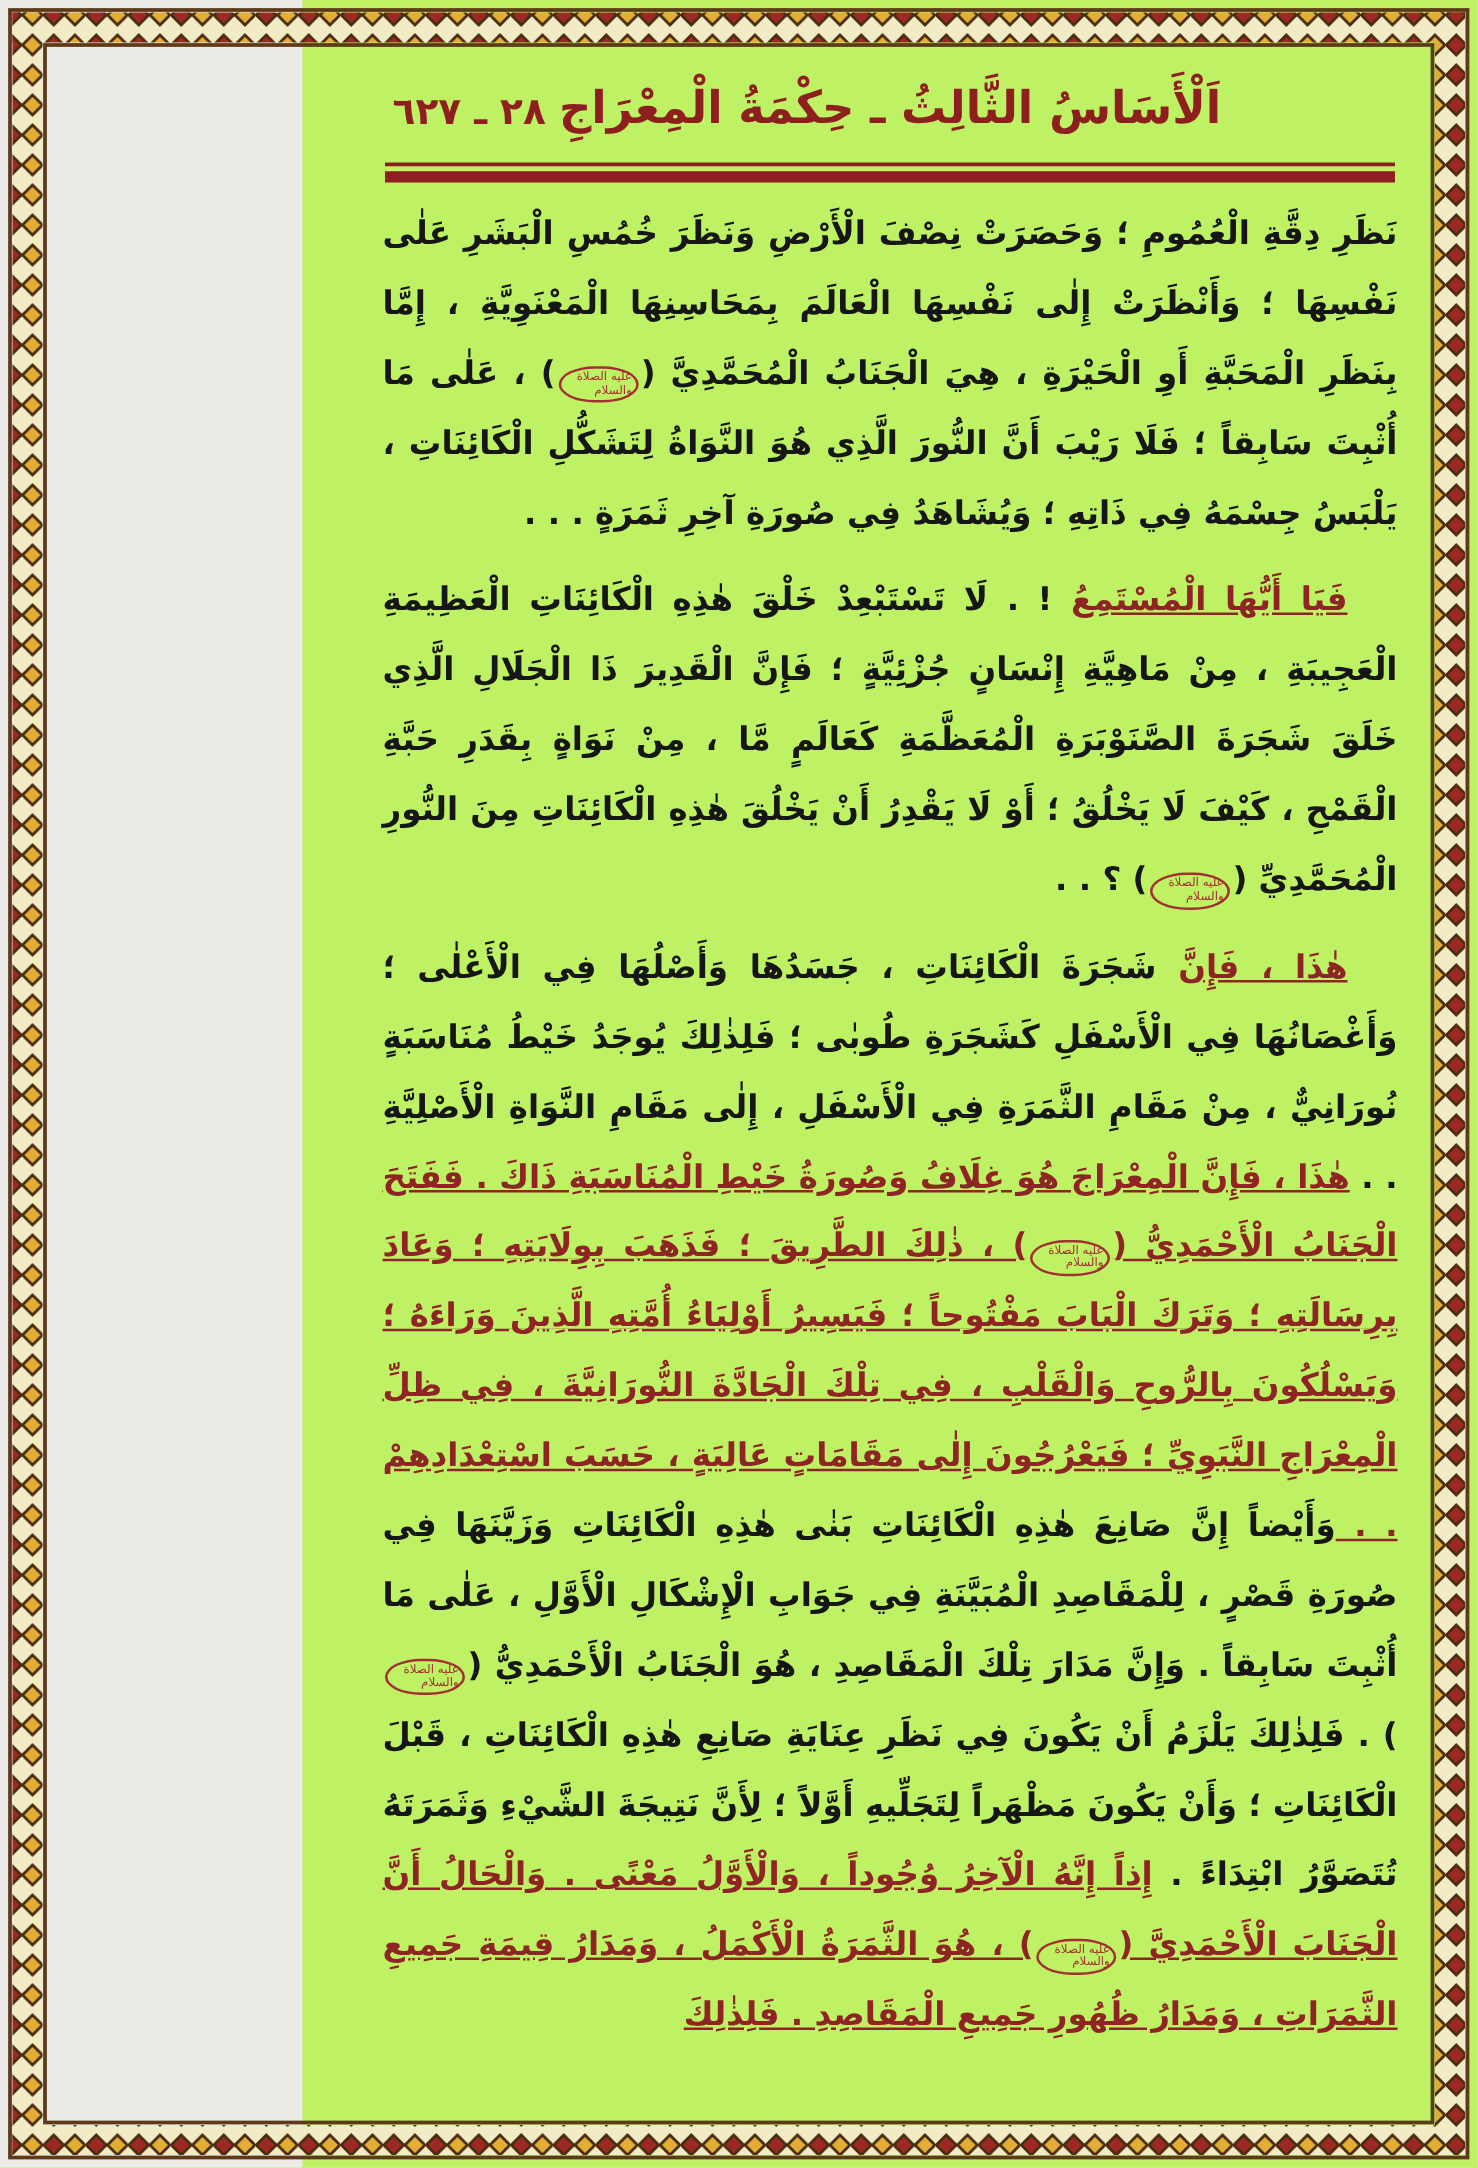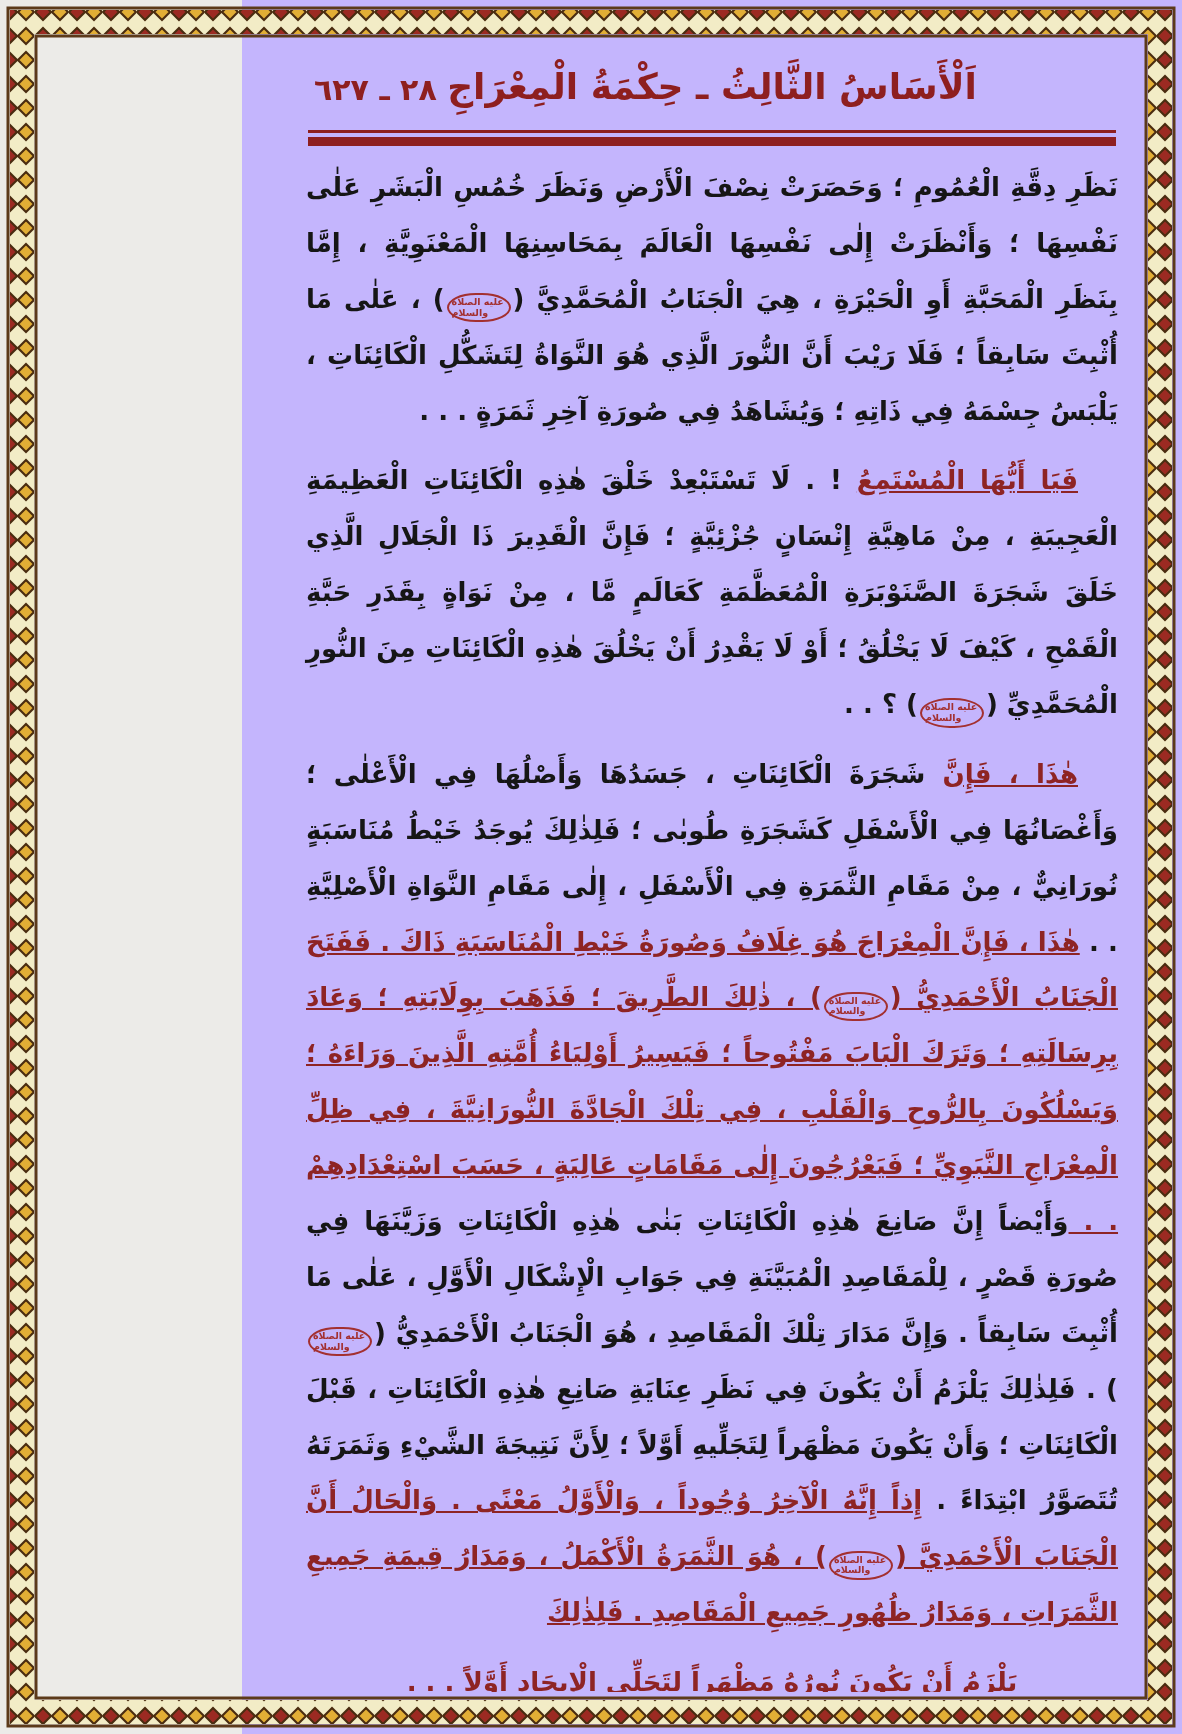--- a/index.html
+++ b/index.html
@@ -6,21 +6,21 @@
   body{
     width:1182px;height:1734px;
     background:#ecebe8;
     font-family:"DejaVu Sans",sans-serif;
     overflow:hidden;
     position:relative;
   }
   .page{
     position:absolute;inset:0;
     width:940px;height:1734px;
-    background:#c4b5fd;
+    background:#bef264;
   }
   .frame-svg{
     position:absolute;inset:0;width:1182px;height:1734px;
     pointer-events:none;
   }
   .content{
     position:absolute;
     top:42px;right:42px;bottom:42px;left:42px;
     padding:14px 22px 10px 22px;
     overflow:hidden;
@@ -56,26 +56,26 @@
   .para.indent{text-indent:40px;}
   .para.center{text-align:center;text-indent:0;}
   .seg-black{color:#161616;}
   .seg-red{color:#8e2424;text-decoration:underline;}
   .stamp{
     display:inline-block;
     color:#a33030;
     border:2px solid #a33030;
     border-radius:50% / 55%;
     font-size:9.5px;
-    font-weight:bold;
+    font-weight:normal;
     line-height:1.12;
     width:54px;
     padding:2px 3px;
     margin:0 2px;
-    text-align:left;
+    text-align:right;
     vertical-align:-8px;
     text-indent:0;
     white-space:normal;
   }
 </style>
 </head>
 <body>
 
 <div class="page">
 
@@ -104,17 +104,16 @@
 
     <div class="rule">
       <div class="rule-thin"></div>
       <div class="rule-thick"></div>
     </div>
 
     <div class="body" dir="rtl">
       <p class="para"><span class="seg-black">نَظَرِ دِقَّةِ الْعُمُومِ ؛ وَحَصَرَتْ نِصْفَ الْأَرْضِ وَنَظَرَ خُمُسِ الْبَشَرِ عَلٰى نَفْسِهَا ؛ وَأَنْظَرَتْ إِلٰى نَفْسِهَا الْعَالَمَ بِمَحَاسِنِهَا الْمَعْنَوِيَّةِ ، إِمَّا بِنَظَرِ الْمَحَبَّةِ أَوِ الْحَيْرَةِ ، هِيَ الْجَنَابُ الْمُحَمَّدِيَّ (</span><span class="stamp">عليه الصلاة والسلام</span><span class="seg-black">) ، عَلٰى مَا أُثْبِتَ سَابِقاً ؛ فَلَا رَيْبَ أَنَّ النُّورَ الَّذِي هُوَ النَّوَاةُ لِتَشَكُّلِ الْكَائِنَاتِ ، يَلْبَسُ جِسْمَهُ فِي ذَاتِهِ ؛ وَيُشَاهَدُ فِي صُورَةِ آخِرِ ثَمَرَةٍ . . .</span></p>
       <p class="para indent"><span class="seg-red">فَيَا أَيُّهَا الْمُسْتَمِعُ</span><span class="seg-black"> ! . لَا تَسْتَبْعِدْ خَلْقَ هٰذِهِ الْكَائِنَاتِ الْعَظِيمَةِ الْعَجِيبَةِ ، مِنْ مَاهِيَّةِ إِنْسَانٍ جُزْئِيَّةٍ ؛ فَإِنَّ الْقَدِيرَ ذَا الْجَلَالِ الَّذِي خَلَقَ شَجَرَةَ الصَّنَوْبَرَةِ الْمُعَظَّمَةِ كَعَالَمٍ مَّا ، مِنْ نَوَاةٍ بِقَدَرِ حَبَّةِ الْقَمْحِ ، كَيْفَ لَا يَخْلُقُ ؛ أَوْ لَا يَقْدِرُ أَنْ يَخْلُقَ هٰذِهِ الْكَائِنَاتِ مِنَ النُّورِ الْمُحَمَّدِيِّ (</span><span class="stamp">عليه الصلاة والسلام</span><span class="seg-black">) ؟ . .</span></p>
       <p class="para indent"><span class="seg-red">هٰذَا ، فَإِنَّ</span><span class="seg-black"> شَجَرَةَ الْكَائِنَاتِ ، جَسَدُهَا وَأَصْلُهَا فِي الْأَعْلٰى ؛ وَأَغْصَانُهَا فِي الْأَسْفَلِ كَشَجَرَةِ طُوبٰى ؛ فَلِذٰلِكَ يُوجَدُ خَيْطُ مُنَاسَبَةٍ نُورَانِيٌّ ، مِنْ مَقَامِ الثَّمَرَةِ فِي الْأَسْفَلِ ، إِلٰى مَقَامِ النَّوَاةِ الْأَصْلِيَّةِ . . </span><span class="seg-red">هٰذَا ، فَإِنَّ الْمِعْرَاجَ هُوَ غِلَافُ وَصُورَةُ خَيْطِ الْمُنَاسَبَةِ ذَاكَ . فَفَتَحَ الْجَنَابُ الْأَحْمَدِيُّ (</span><span class="stamp">عليه الصلاة والسلام</span><span class="seg-red">) ، ذٰلِكَ الطَّرِيقَ ؛ فَذَهَبَ بِوِلَايَتِهِ ؛ وَعَادَ بِرِسَالَتِهِ ؛ وَتَرَكَ الْبَابَ مَفْتُوحاً ؛ فَيَسِيرُ أَوْلِيَاءُ أُمَّتِهِ الَّذِينَ وَرَاءَهُ ؛ وَيَسْلُكُونَ بِالرُّوحِ وَالْقَلْبِ ، فِي تِلْكَ الْجَادَّةَ النُّورَانِيَّةَ ، فِي ظِلِّ الْمِعْرَاجِ النَّبَوِيِّ ؛ فَيَعْرُجُونَ إِلٰى مَقَامَاتٍ عَالِيَةٍ ، حَسَبَ اسْتِعْدَادِهِمْ . . </span><span class="seg-black">وَأَيْضاً إِنَّ صَانِعَ هٰذِهِ الْكَائِنَاتِ بَنٰى هٰذِهِ الْكَائِنَاتِ وَزَيَّنَهَا فِي صُورَةِ قَصْرٍ ، لِلْمَقَاصِدِ الْمُبَيَّنَةِ فِي جَوَابِ الْإِشْكَالِ الْأَوَّلِ ، عَلٰى مَا أُثْبِتَ سَابِقاً . وَإِنَّ مَدَارَ تِلْكَ الْمَقَاصِدِ ، هُوَ الْجَنَابُ الْأَحْمَدِيُّ (</span><span class="stamp">عليه الصلاة والسلام</span><span class="seg-black">) . فَلِذٰلِكَ يَلْزَمُ أَنْ يَكُونَ فِي نَظَرِ عِنَايَةِ صَانِعِ هٰذِهِ الْكَائِنَاتِ ، قَبْلَ الْكَائِنَاتِ ؛ وَأَنْ يَكُونَ مَظْهَراً لِتَجَلِّيهِ أَوَّلاً ؛ لِأَنَّ نَتِيجَةَ الشَّيْءِ وَثَمَرَتَهُ تُتَصَوَّرُ ابْتِدَاءً . </span><span class="seg-red">إِذاً إِنَّهُ الْآخِرُ وُجُوداً ، وَالْأَوَّلُ مَعْنًى . وَالْحَالُ أَنَّ الْجَنَابَ الْأَحْمَدِيَّ (</span><span class="stamp">عليه الصلاة والسلام</span><span class="seg-red">) ، هُوَ الثَّمَرَةُ الْأَكْمَلُ ، وَمَدَارُ قِيمَةِ جَمِيعِ الثَّمَرَاتِ ، وَمَدَارُ ظُهُورِ جَمِيعِ الْمَقَاصِدِ . فَلِذٰلِكَ</span></p>
-      <p class="para center"><span class="seg-red">يَلْزَمُ أَنْ يَكُونَ نُورُهُ مَظْهَراً لِتَجَلِّي الْإِيجَادِ أَوَّلاً . . .</span></p>
     </div>
 
   </div>
 </div>
 
 </body></html>

